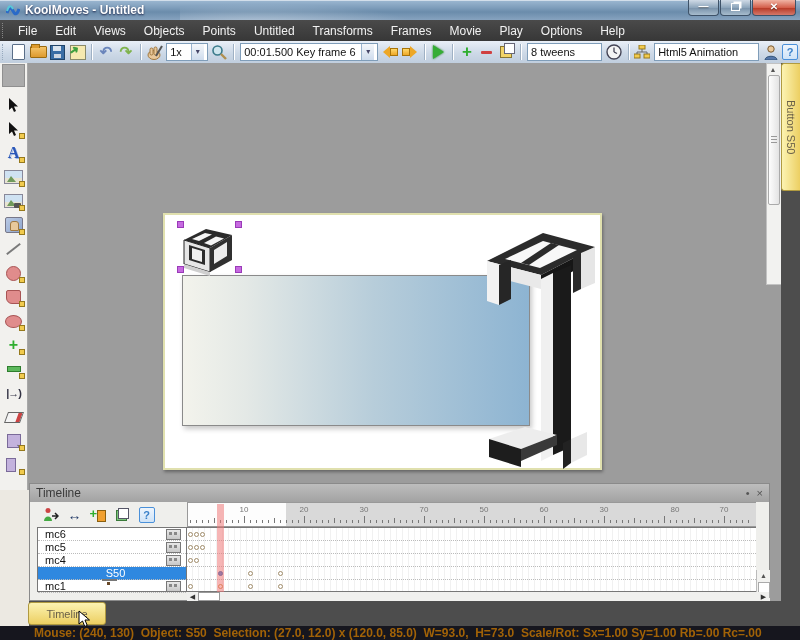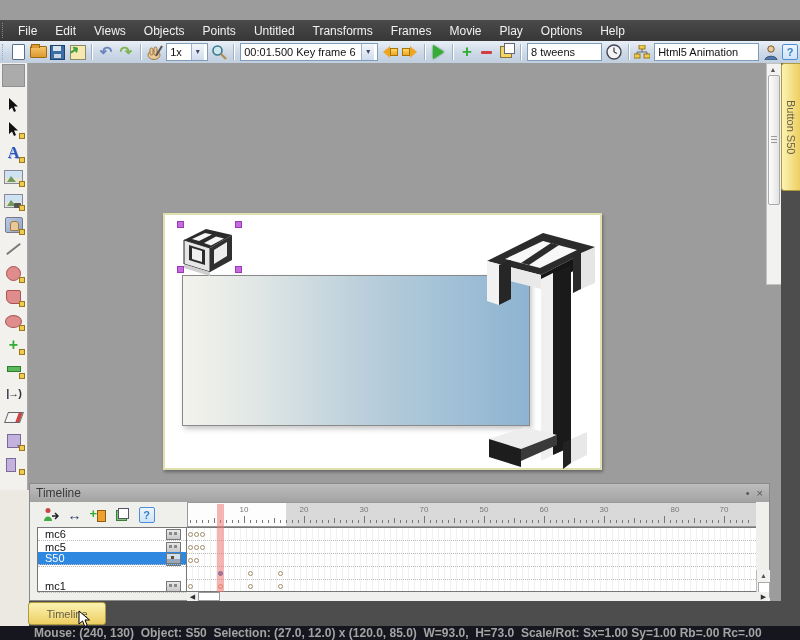--- a/index.html
+++ b/index.html
@@ -133,28 +133,41 @@
   .tlvthumb{position:absolute;left:1px;top:12px;width:10px;height:14px;background:#fff;border:1px solid #aaa;}
   .tlhscroll{position:absolute;left:157px;top:108px;width:582px;height:10px;background:#f0f0ee;}
   .hs-l{position:absolute;left:0;top:0;width:11px;height:10px;font-size:7px;line-height:10px;text-align:center;color:#333;}
   .hs-thumb{position:absolute;left:11px;top:0;width:22px;height:9px;background:#fff;border:1px solid #999;box-sizing:border-box;}
   .hs-r{position:absolute;right:0;top:0;width:11px;height:10px;font-size:7px;line-height:10px;text-align:center;color:#333;}
   
   .bottomstrip{position:absolute;left:29px;top:601px;width:771px;height:25px;background:#4d4d4d;}
   .tltab{position:absolute;left:28px;top:602px;width:76px;height:21px;border:1px solid #b09a40;border-radius:3px;
     background:linear-gradient(180deg,#fcf3b2,#eccf62);font-size:11px;color:#6a6048;display:flex;align-items:center;justify-content:center;}
   .cursor{position:absolute;left:78px;top:610px;width:13px;height:18px;z-index:20;}
-  .statusbar{position:absolute;left:0;top:626px;width:800px;height:14px;background:#16161e;color:#a3a3a3;
+  .statusbar{position:absolute;left:0;top:626px;width:800px;height:14px;background:#16161e;color:#a16207;
     font-size:12px;font-weight:bold;display:flex;align-items:center;padding-left:34px;box-sizing:border-box;white-space:pre;}
 </style>
 </head>
 <body>
 
 <div class="app">
 
+  <div class="titlebar">
+    <div class="glass"></div>
+    <svg class="appicon" viewBox="0 0 14 14">
+      <path d="M1,10 C3,4 5,4 7,8 C9,12 11,12 13,6" stroke="#2a6ac8" stroke-width="3" fill="none"></path>
+      <path d="M1,8 C3,2 5,2 7,6" stroke="#58c8d8" stroke-width="2" fill="none"></path>
+    </svg>
+    <span class="apptitle">KoolMoves - Untitled</span>
+    <div class="winbtns">
+      <div class="wbtn">—</div>
+      <div class="wbtn"><span class="restore-glyph"></span></div>
+      <div class="wbtn close">✕</div>
+    </div>
+  </div>
 
   <div class="menubar">
     <span class="grip"></span>
     <span class="mitem">File</span>
     <span class="mitem">Edit</span>
     <span class="mitem">Views</span>
     <span class="mitem">Objects</span>
     <span class="mitem">Points</span>
     <span class="mitem">Untitled</span>
     <span class="mitem">Transforms</span>
@@ -532,21 +545,21 @@
             <span class="ric"></span>
           </div>
           <div class="trow" style="top: 13px;">
             <span class="nm">mc5</span>
             <span class="ric"></span>
           </div>
           <div class="trow" style="top: 26px;">
             <span class="nm">mc4</span>
             <span class="ric"></span>
           </div>
-          <div class="trow sel" style="top: 24px;">
+          <div class="trow sel" style="top: 39px; flex-direction: column;">
             <span class="nm">S50</span>
             <span class="ric btn"></span>
           </div>
           <div class="trow" style="top: 52px;">
             <span class="nm">mc1</span>
             <span class="ric"></span>
           </div>
         </div>
       <div class="trackarea" id="trackarea">
           <div class="trow" style="top: 0px;"></div>

